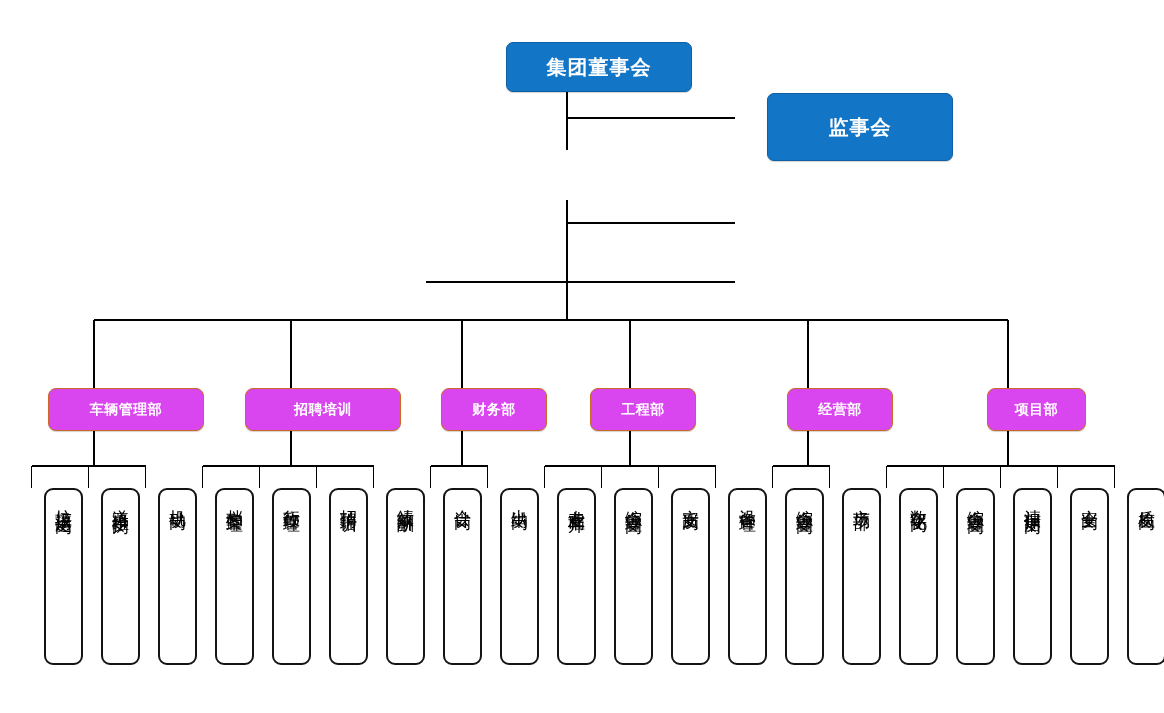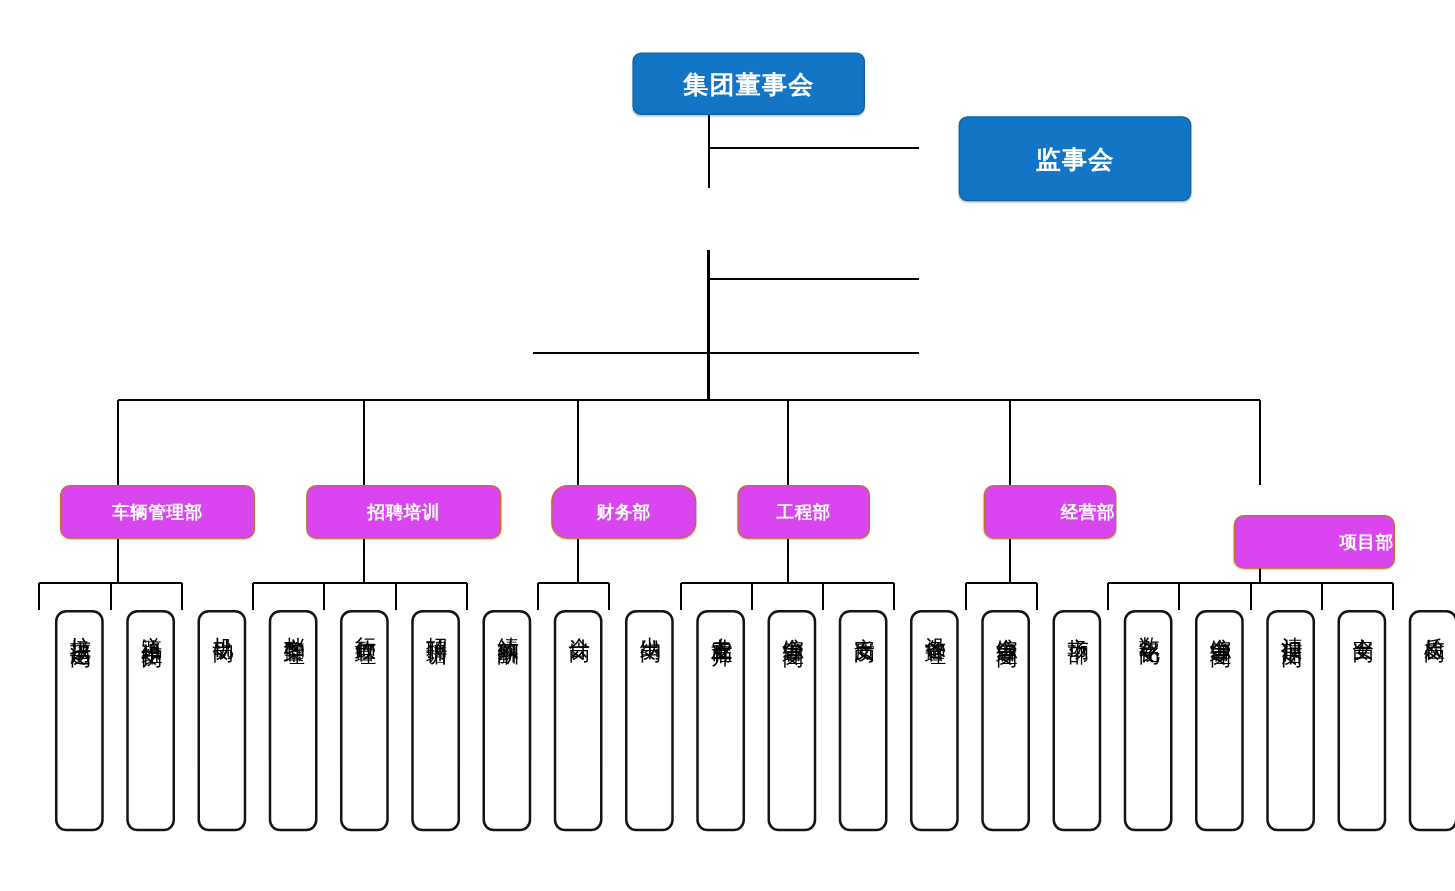--- a/index.html
+++ b/index.html
@@ -157,21 +157,21 @@
       </div>
       <div class="node node-leaf" style="left: 240px; top: 488px; width: 39px; height: 177px;">
         <span>行政管理</span>
       </div>
       <div class="node node-leaf" style="left: 297px; top: 488px; width: 39px; height: 177px;">
         <span>招聘培训</span>
       </div>
       <div class="node node-leaf" style="left: 354px; top: 488px; width: 39px; height: 177px;">
         <span>绩效薪酬</span>
       </div>
-      <div class="node node-orange" style="left: 409px; top: 388px; width: 116px; height: 43px; border-radius: 13px;">
+      <div class="node node-orange" style="left: 409px; top: 388px; width: 106px; height: 43px;">
         <span>财务部</span>
       </div>
       <div class="node node-leaf" style="left: 411px; top: 488px; width: 39px; height: 177px;">
         <span>会计岗</span>
       </div>
       <div class="node node-leaf" style="left: 468px; top: 488px; width: 39px; height: 177px;">
         <span>出纳岗</span>
       </div>
       <div class="node node-orange" style="left: 558px; top: 388px; width: 106px; height: 43px;">
         <span>工程部</span>
@@ -181,30 +181,30 @@
       </div>
       <div class="node node-leaf" style="left: 582px; top: 488px; width: 39px; height: 177px;">
         <span>综合管理岗</span>
       </div>
       <div class="node node-leaf" style="left: 639px; top: 488px; width: 39px; height: 177px;">
         <span>安质岗</span>
       </div>
       <div class="node node-leaf" style="left: 696px; top: 488px; width: 39px; height: 177px;">
         <span>设备管理</span>
       </div>
-      <div class="node node-orange" style="left: 755px; top: 388px; width: 106px; height: 43px; justify-content: flex-end;">
+      <div class="node node-orange" style="left: 755px; top: 388px; width: 106px; height: 43px;">
         <span>经营部</span>
       </div>
       <div class="node node-leaf" style="left: 753px; top: 488px; width: 39px; height: 177px;">
         <span>综合管理岗</span>
       </div>
       <div class="node node-leaf" style="left: 810px; top: 488px; width: 39px; height: 177px;">
         <span>市场部</span>
       </div>
-      <div class="node node-orange" style="left: 955px; top: 412px; width: 129px; height: 43px; justify-content: flex-end;">
+      <div class="node node-orange" style="left: 955px; top: 388px; width: 99px; height: 43px;">
         <span>项目部</span>
       </div>
       <div class="node node-leaf" style="left: 867px; top: 488px; width: 39px; height: 177px;">
         <span>数字化岗</span>
       </div>
       <div class="node node-leaf" style="left: 924px; top: 488px; width: 39px; height: 177px;">
         <span>综合管理岗</span>
       </div>
       <div class="node node-leaf" style="left: 981px; top: 488px; width: 39px; height: 177px;">
         <span>清扫保洁岗</span>

